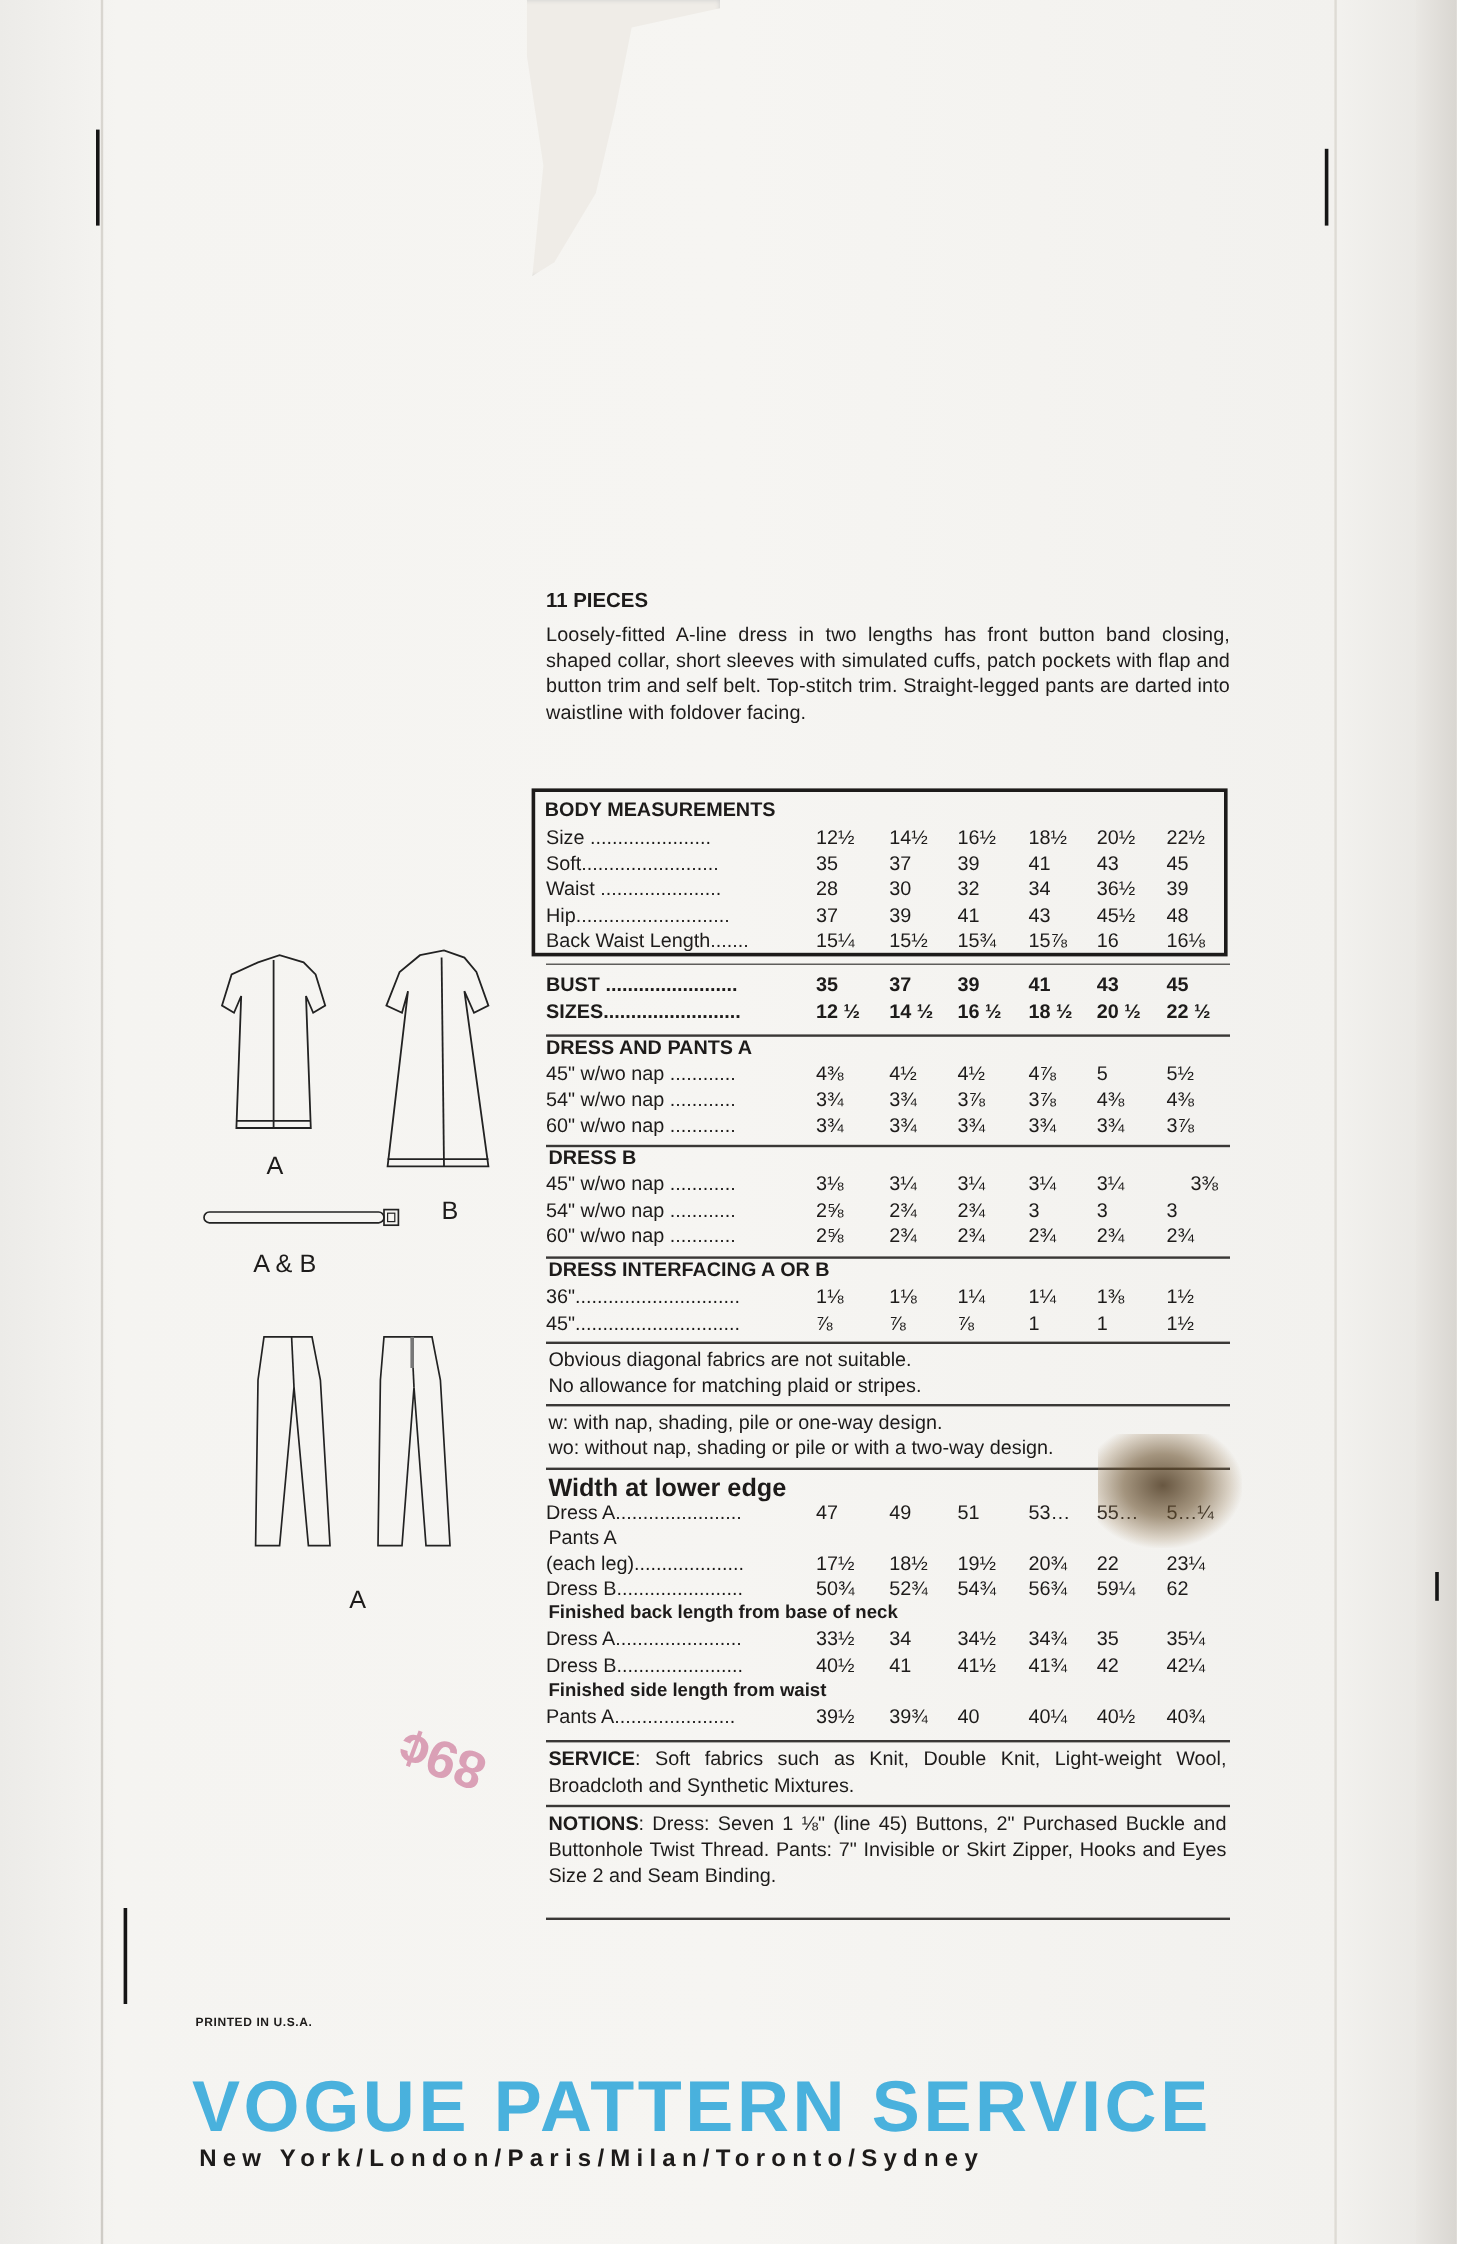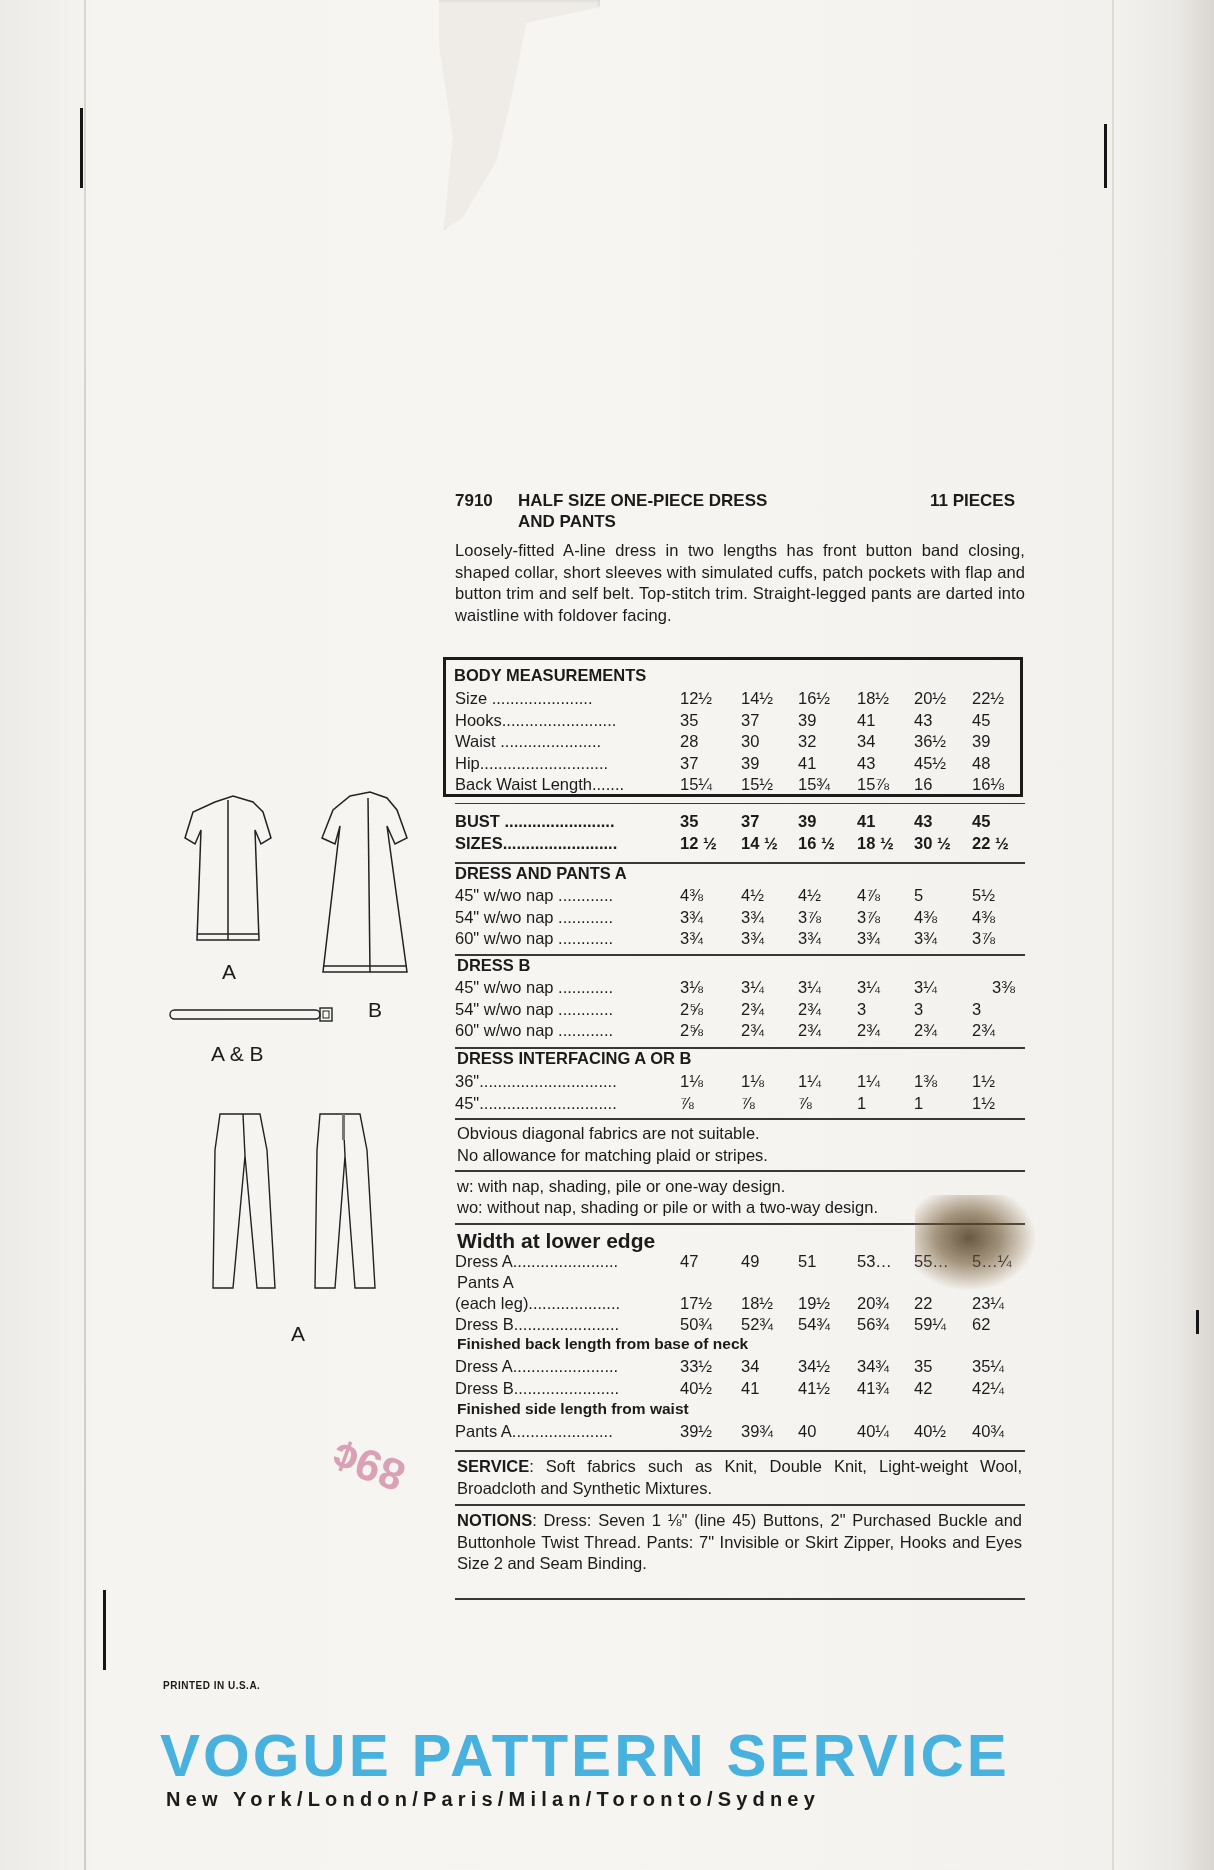--- a/index.html
+++ b/index.html
@@ -44,46 +44,39 @@
 <div class="fold-right"></div>
 <div class="edge-right"></div>
 <div class="tear"></div>
 <div class="tick" style="left:80px;top:108px;height:80px;"></div>
 <div class="tick" style="left:1104px;top:124px;height:64px;"></div>
 <div class="tick" style="left:103px;top:1590px;height:80px;"></div>
 <div class="tick" style="left:1196px;top:1310px;height:24px;"></div>
 
 <div class="content">
   <div class="title-row">
-    <div class="title-left">
-      <span class="num">7910</span>
-      <div>
-        <div>HALF SIZE ONE-PIECE DRESS</div>
-        <div>AND PANTS</div>
-      </div>
-    </div>
     <span style="margin-right:10px">11 PIECES</span>
   </div>
   <div class="desc" style="text-align:justify">Loosely-fitted A-line dress in two lengths has front button band closing, shaped collar, short sleeves with simulated cuffs, patch pockets with flap and button trim and self belt. Top-stitch trim. Straight-legged pants are darted into waistline with foldover facing.</div>
 </div>
 
 <div class="box"></div>
 <div class="hdr" style="left:454px;top:666px;">BODY MEASUREMENTS</div>
 <div id="bm-rows">
     <div class="row" style="top: 688px; left: 455px; width: 570px;">
       <span class="lbl">Size ......................</span>
       <span class="val" style="left: 225px;">12½</span>
       <span class="val" style="left: 286px;">14½</span>
       <span class="val" style="left: 343px;">16½</span>
       <span class="val" style="left: 402px;">18½</span>
       <span class="val" style="left: 459px;">20½</span>
       <span class="val" style="left: 517px;">22½</span>
     </div>
     <div class="row" style="top: 709.5px; left: 455px; width: 570px;">
-      <span class="lbl">Hooks.........................</span>
+      <span class="lbl">Soft.........................</span>
       <span class="val" style="left: 225px;">35</span>
       <span class="val" style="left: 286px;">37</span>
       <span class="val" style="left: 343px;">39</span>
       <span class="val" style="left: 402px;">41</span>
       <span class="val" style="left: 459px;">43</span>
       <span class="val" style="left: 517px;">45</span>
     </div>
     <div class="row" style="top: 731px; left: 455px; width: 570px;">
       <span class="lbl">Waist ......................</span>
       <span class="val" style="left: 225px;">28</span>
@@ -123,21 +116,21 @@
       <span class="val" style="left: 402px;">41</span>
       <span class="val" style="left: 459px;">43</span>
       <span class="val" style="left: 517px;">45</span>
     </div>
     <div class="row" style="top: 833px; left: 455px; width: 570px; font-weight: bold;">
       <span class="lbl">SIZES.........................</span>
       <span class="val" style="left: 225px;">12 ½</span>
       <span class="val" style="left: 286px;">14 ½</span>
       <span class="val" style="left: 343px;">16 ½</span>
       <span class="val" style="left: 402px;">18 ½</span>
-      <span class="val" style="left: 459px;">30 ½</span>
+      <span class="val" style="left: 459px;">20 ½</span>
       <span class="val" style="left: 517px;">22 ½</span>
     </div>
   </div>
 <div class="hrule" style="top:862px;"></div>
 
 <div class="hdr" style="left:455px;top:864px;">DRESS AND PANTS A</div>
 <div id="dpa-rows">
     <div class="row" style="top: 885px; left: 455px; width: 570px;">
       <span class="lbl">45" w/wo nap ............</span>
       <span class="val" style="left: 225px;">4⅜</span>

